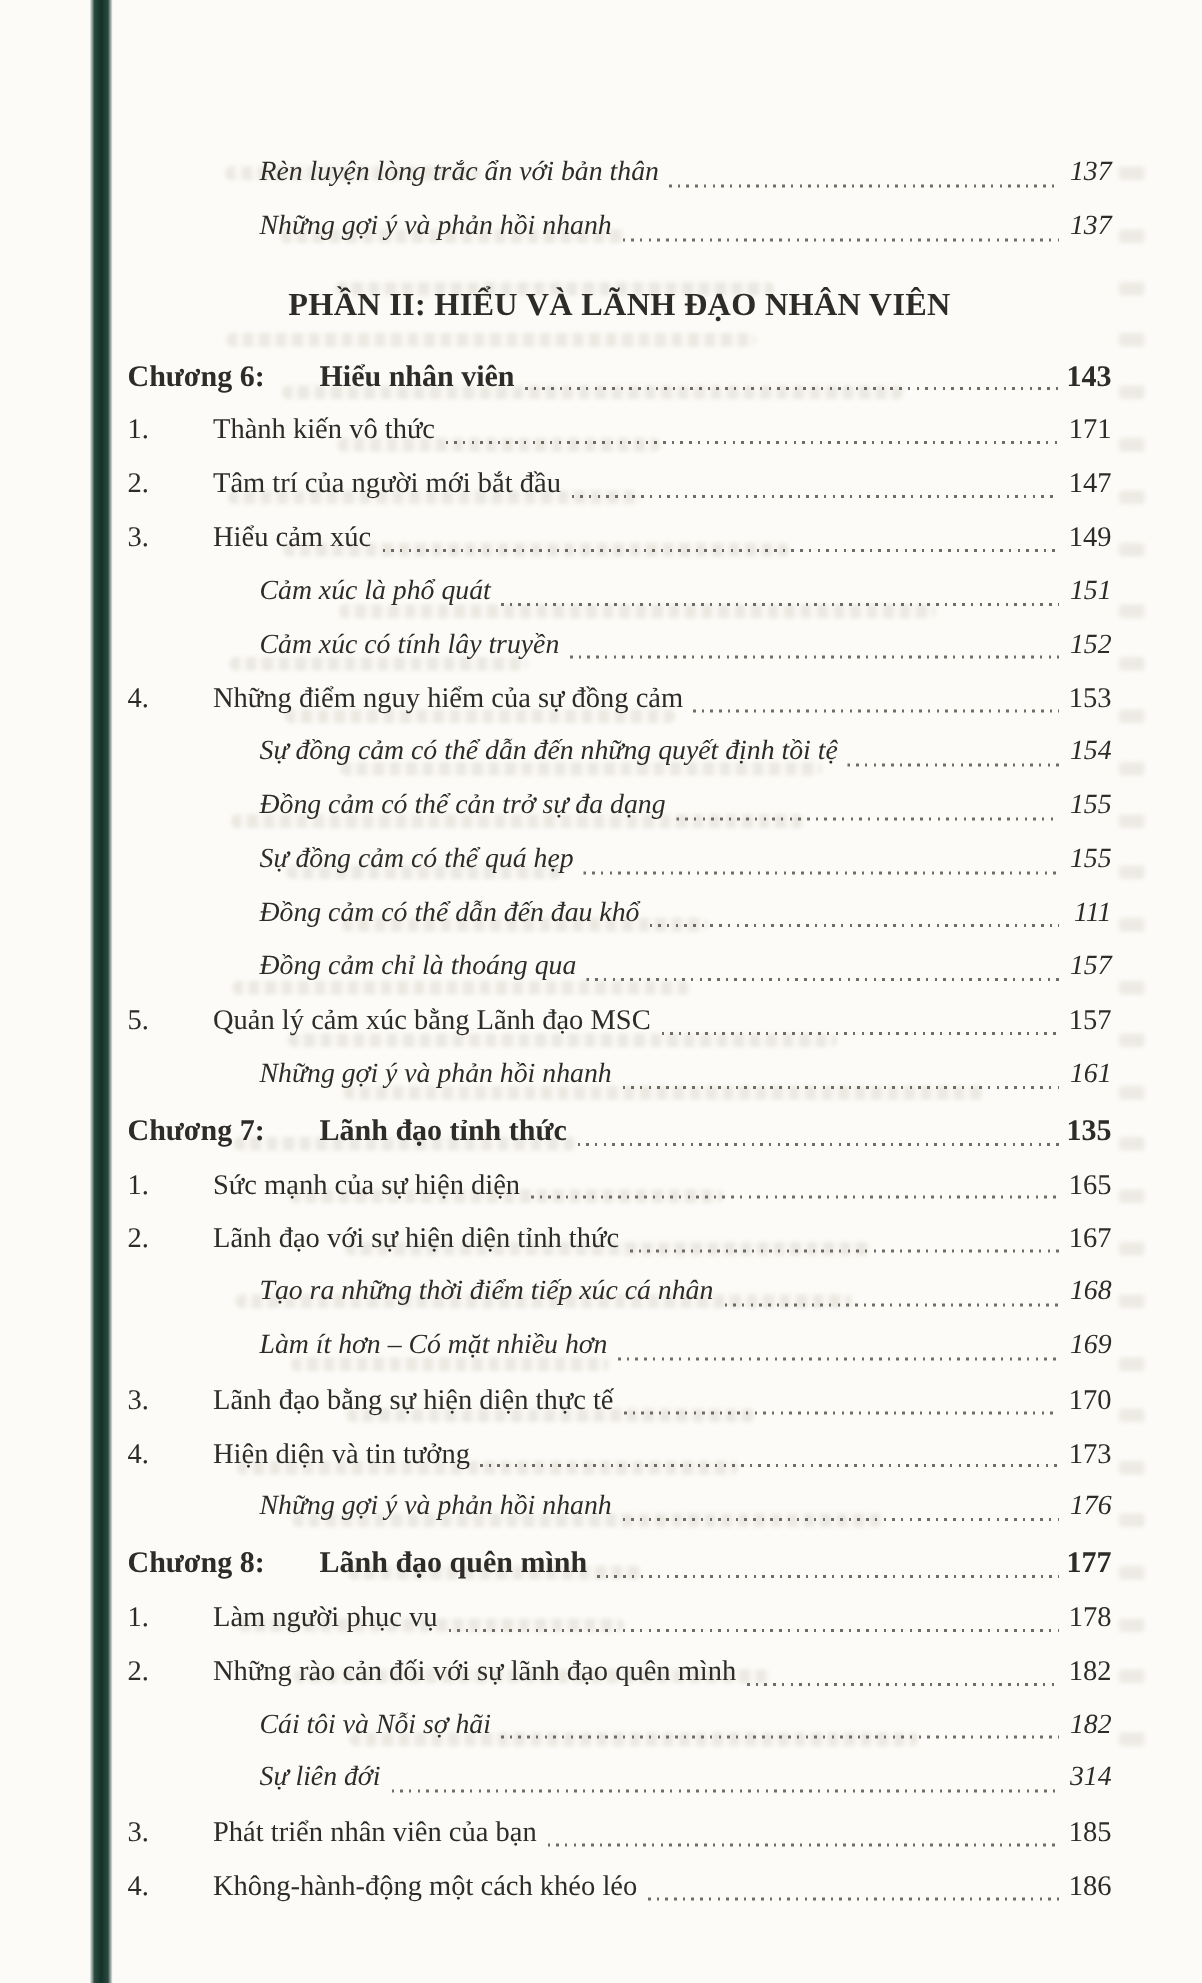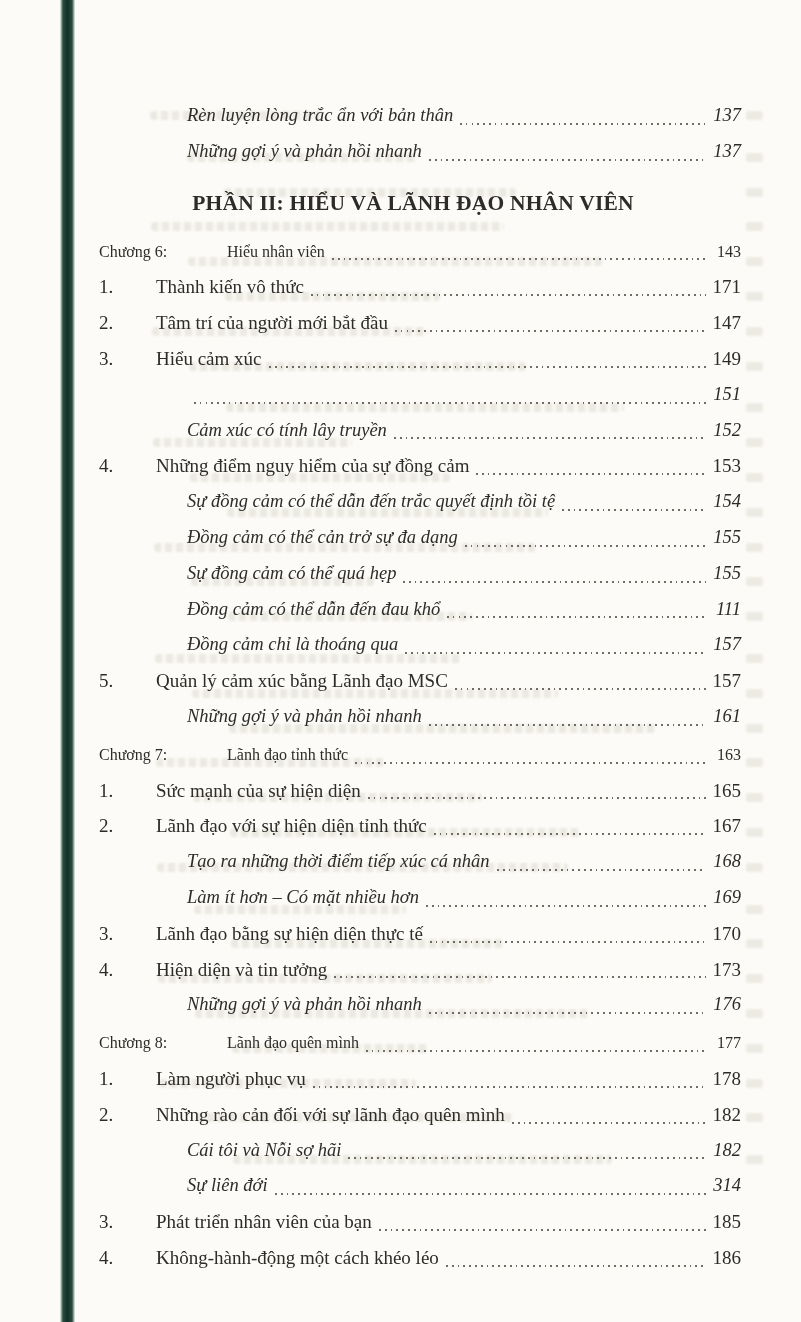--- a/index.html
+++ b/index.html
@@ -23,24 +23,24 @@
   }
   .ghost-num{
     position:absolute;width:17px;height:9px;border-radius:2px;opacity:.40;
     background:rgba(128,117,88,0.30);filter:blur(1.3px);
   }
   .content{
     position:absolute;left:85px;top:98px;width:656px;z-index:3;
   }
   .row{
     display:flex;align-items:baseline;
-    font-size:19px;line-height:35.8px;white-space:nowrap;margin-left:14px;
+    font-size:19px;line-height:35.8px;white-space:nowrap;
   }
   .row .num{flex:0 0 57px;}
-  .row.chapter{font-weight:normal;font-size:16px;margin-top:2px;}
+  .row.chapter{font-weight:bold;font-size:20px;margin-top:2px;}
   .row.chapter .num{flex:0 0 128px;}
   .row.sub{font-style:italic;font-size:18.5px;padding-left:88px;}
   .title{flex:0 0 auto;}
   .leader{
     flex:1 1 auto;height:2px;align-self:flex-end;margin:0 5px 9px 7px;opacity:.85;
     background:repeating-linear-gradient(90deg, var(--leader,#57544c) 0 1.7px, transparent 1.7px 5.8px);
   }
   .pagenum{flex:0 0 auto;min-width:30px;text-align:right;}
   .part-heading{
     text-align:center;font-weight:bold;font-size:21.5px;line-height:30px;
@@ -144,36 +144,37 @@
         <span class="leader"></span>
         <span class="pagenum">147</span>
       </div>
       <div class="row item">
         <span class="num">3.</span>
         <span class="title">Hiểu cảm xúc</span>
         <span class="leader"></span>
         <span class="pagenum">149</span>
       </div>
       <div class="row sub">
+        <span class="title">Cảm xúc là phổ quát</span>
         <span class="leader"></span>
         <span class="pagenum">151</span>
       </div>
       <div class="row sub">
         <span class="title">Cảm xúc có tính lây truyền</span>
         <span class="leader"></span>
         <span class="pagenum">152</span>
       </div>
       <div class="row item">
         <span class="num">4.</span>
         <span class="title">Những điểm nguy hiểm của sự đồng cảm</span>
         <span class="leader"></span>
         <span class="pagenum">153</span>
       </div>
       <div class="row sub">
-        <span class="title">Sự đồng cảm có thể dẫn đến trắc quyết định tồi tệ</span>
+        <span class="title">Sự đồng cảm có thể dẫn đến những quyết định tồi tệ</span>
         <span class="leader"></span>
         <span class="pagenum">154</span>
       </div>
       <div class="row sub">
         <span class="title">Đồng cảm có thể cản trở sự đa dạng</span>
         <span class="leader"></span>
         <span class="pagenum">155</span>
       </div>
       <div class="row sub">
         <span class="title">Sự đồng cảm có thể quá hẹp</span>
@@ -198,21 +199,21 @@
       </div>
       <div class="row sub">
         <span class="title">Những gợi ý và phản hồi nhanh</span>
         <span class="leader"></span>
         <span class="pagenum">161</span>
       </div>
       <div class="row chapter">
         <span class="num">Chương 7:</span>
         <span class="title">Lãnh đạo tỉnh thức</span>
         <span class="leader"></span>
-        <span class="pagenum">163</span>
+        <span class="pagenum">135</span>
       </div>
       <div class="row item">
         <span class="num">1.</span>
         <span class="title">Sức mạnh của sự hiện diện</span>
         <span class="leader"></span>
         <span class="pagenum">165</span>
       </div>
       <div class="row item">
         <span class="num">2.</span>
         <span class="title">Lãnh đạo với sự hiện diện tỉnh thức</span>

